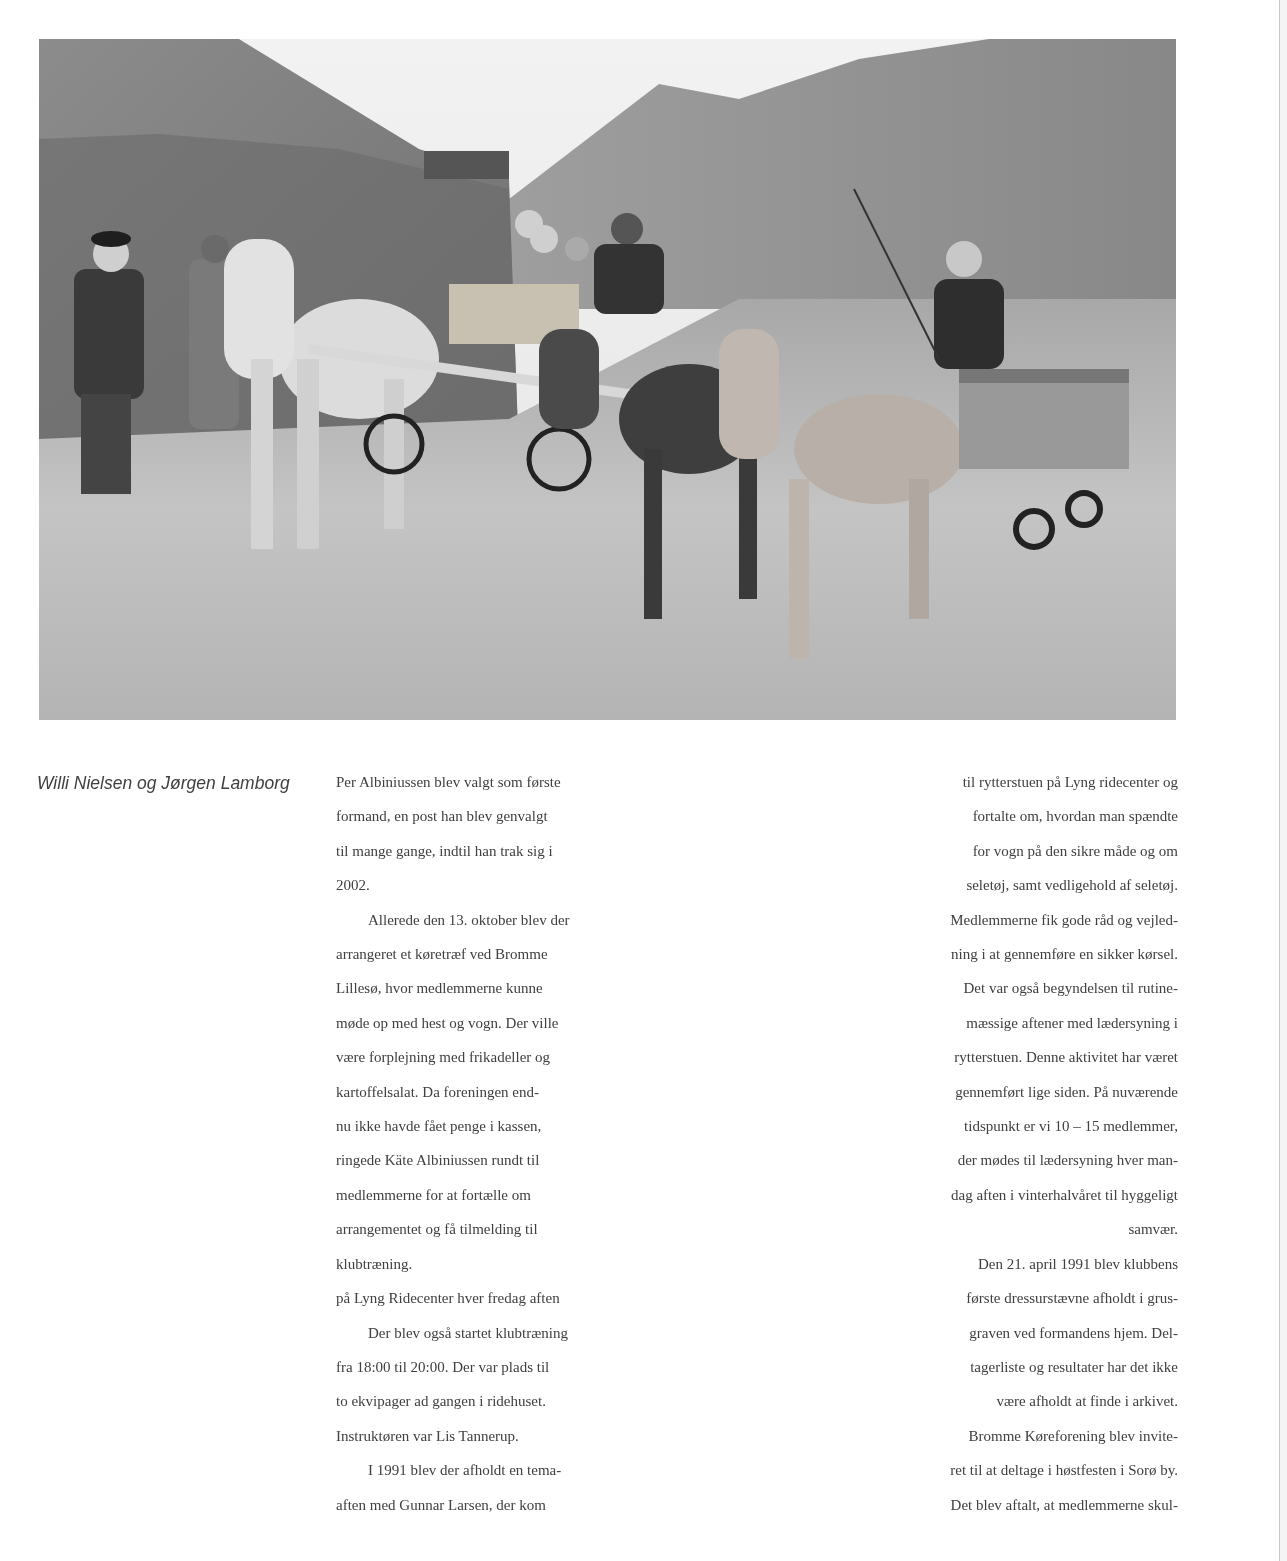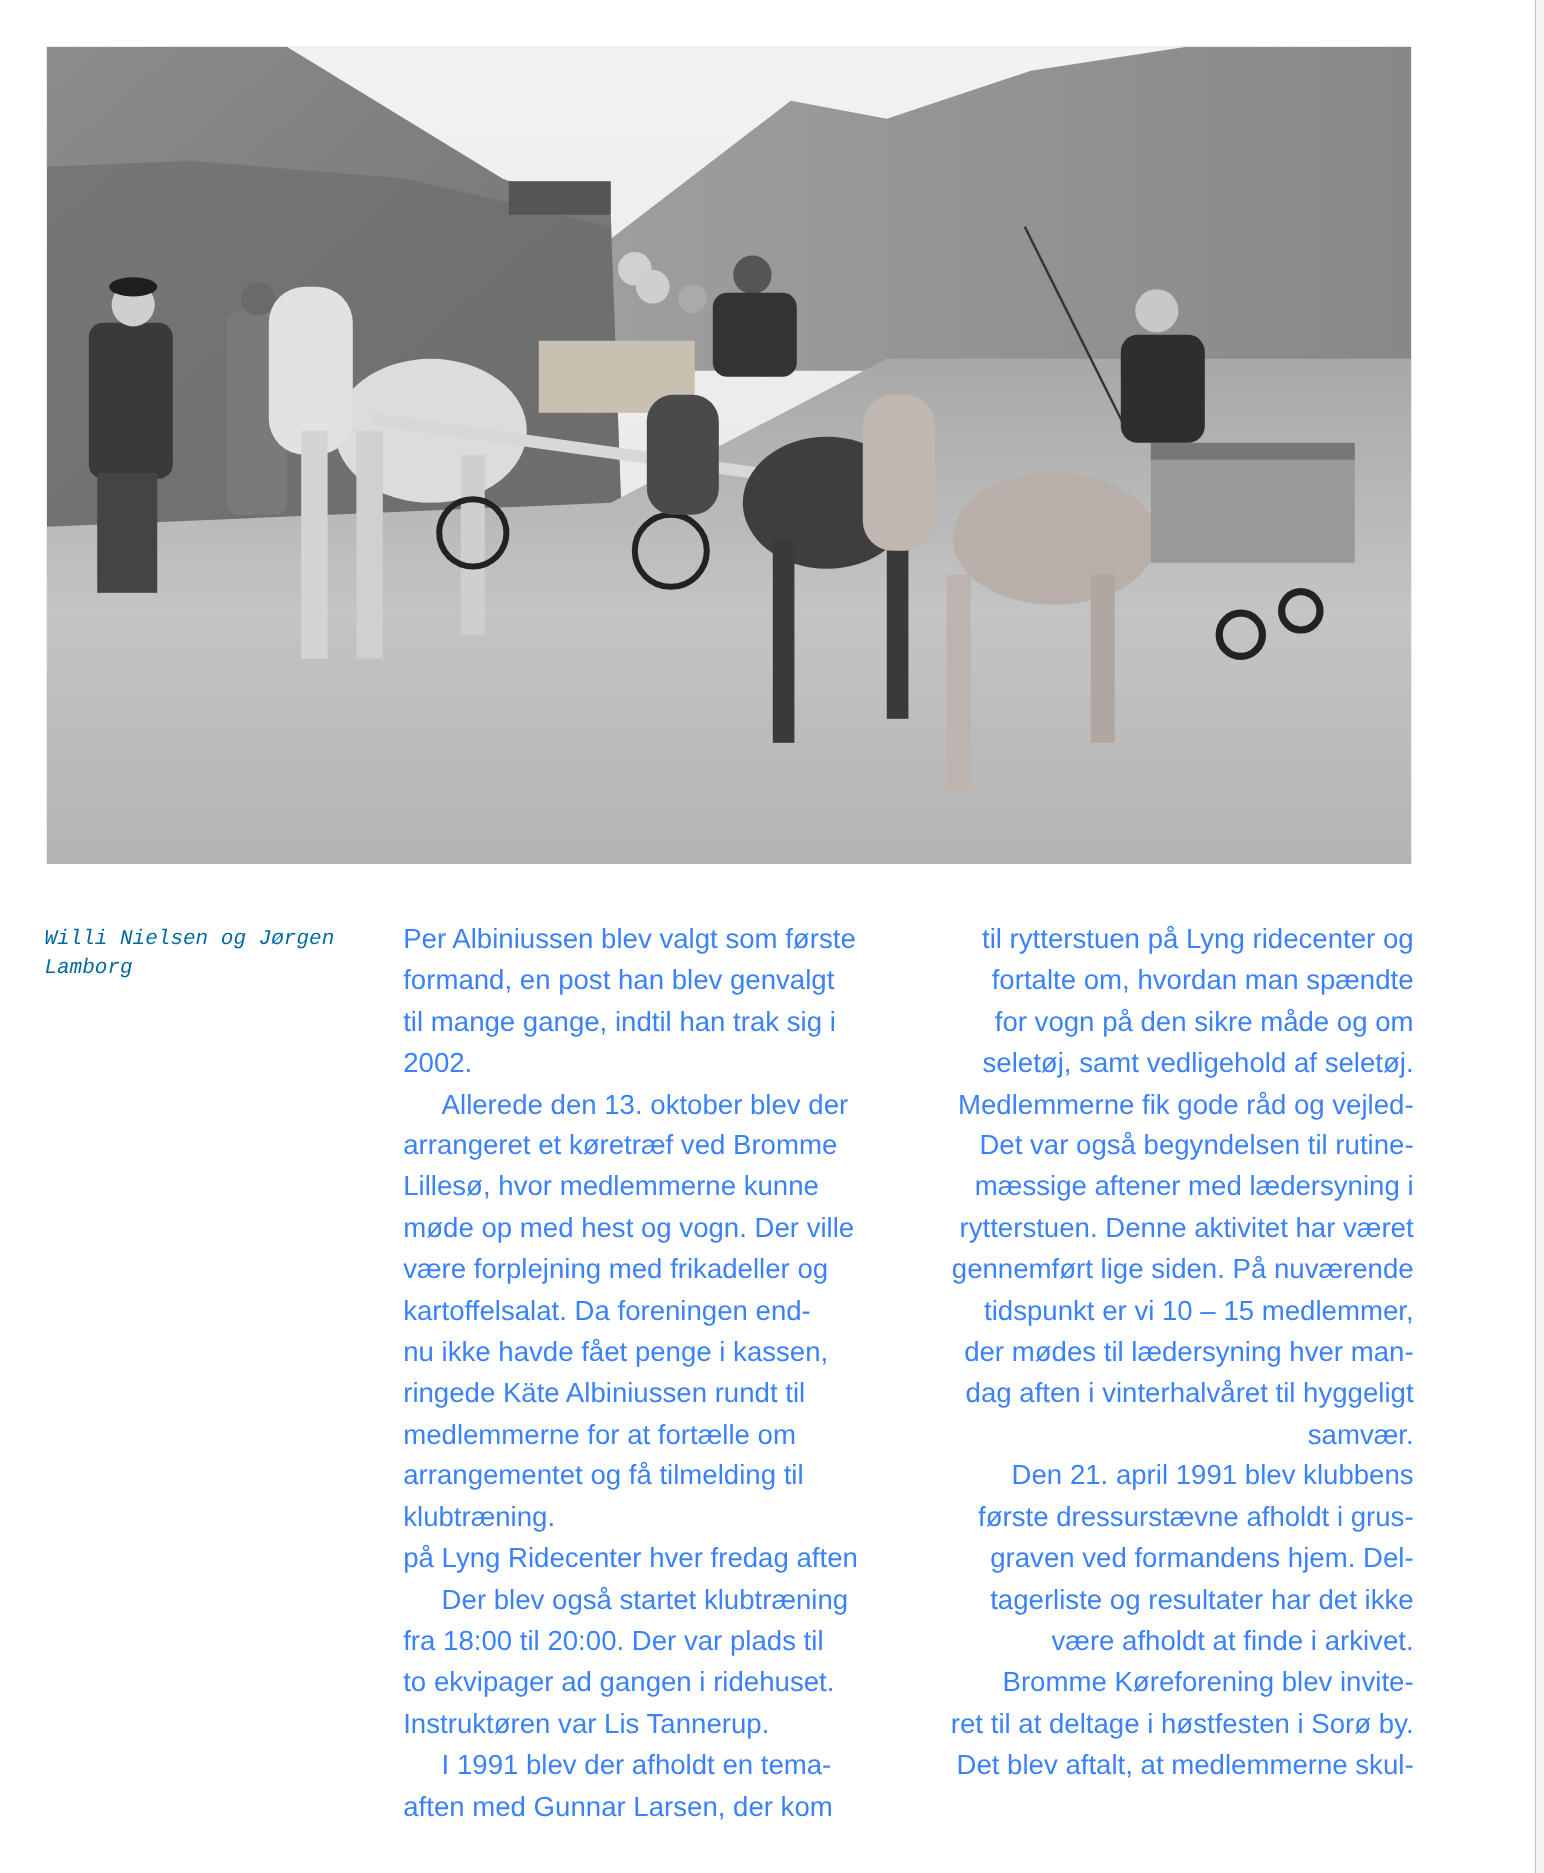--- a/index.html
+++ b/index.html
@@ -9,27 +9,27 @@
   }
   .page-edge { position:absolute; left:1279px; top:0; width:1px; height:1561px; background:#c8c8c8; }
   .page-gutter { position:absolute; left:1280px; top:0; width:7px; height:1561px; background:#f4f4f4; }
   .photo {
     position:absolute; left:39px; top:39px; width:1137px; height:681px; overflow:hidden;
     background:#9a9a9a;
   }
   .photo svg { display:block; width:100%; height:100%; }
   .caption {
     position:absolute; left:37px; top:771px; width:270px;
-    font-family:Liberation Mono, monospace; font-style:italic;
-    font-size:17.5px; color:#0369a1; line-height:24px;
+    font-family:Liberation Sans, sans-serif; font-style:italic;
+    font-size:17.5px; color:#404040; line-height:24px;
   }
   .col {
     position:absolute; top:765px; width:400px;
-    font-family:Liberation Sans, sans-serif;
-    font-size:23px; line-height:34.4px; color:#3b82f6;
+    font-family:Liberation Serif, serif;
+    font-size:15px; line-height:34.4px; color:#404040;
   }
   .col-1 { left:336px; }
   .col-2 { left:778px;text-align:right; }
   .line { display:block; white-space:nowrap; }
   .indent { padding-left:32px; }
 </style>
 </head>
 <body>
 
 <div class="page-edge"></div>
@@ -138,20 +138,21 @@
     <span class="line">Instruktøren var Lis Tannerup.</span>
     <span class="line indent">I 1991 blev der afholdt en tema-</span>
     <span class="line">aften med Gunnar Larsen, der kom</span>
   </div>
 <div class="col col-2" id="col1">
     <span class="line">til rytterstuen på Lyng ridecenter og</span>
     <span class="line">fortalte om, hvordan man spændte</span>
     <span class="line">for vogn på den sikre måde og om</span>
     <span class="line">seletøj, samt vedligehold af seletøj.</span>
     <span class="line">Medlemmerne fik gode råd og vejled-</span>
+    <span class="line">ning i at gennemføre en sikker kørsel.</span>
     <span class="line">Det var også begyndelsen til rutine-</span>
     <span class="line">mæssige aftener med lædersyning i</span>
     <span class="line">rytterstuen. Denne aktivitet har været</span>
     <span class="line">gennemført lige siden. På nuværende</span>
     <span class="line">tidspunkt er vi 10 – 15 medlemmer,</span>
     <span class="line">der mødes til lædersyning hver man-</span>
     <span class="line">dag aften i vinterhalvåret til hyggeligt</span>
     <span class="line">samvær.</span>
     <span class="line indent">Den 21. april 1991 blev klubbens</span>
     <span class="line">første dressurstævne afholdt i grus-</span>

